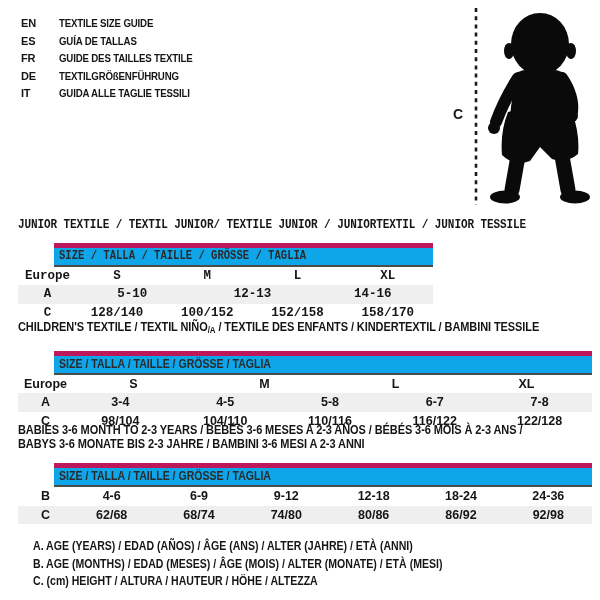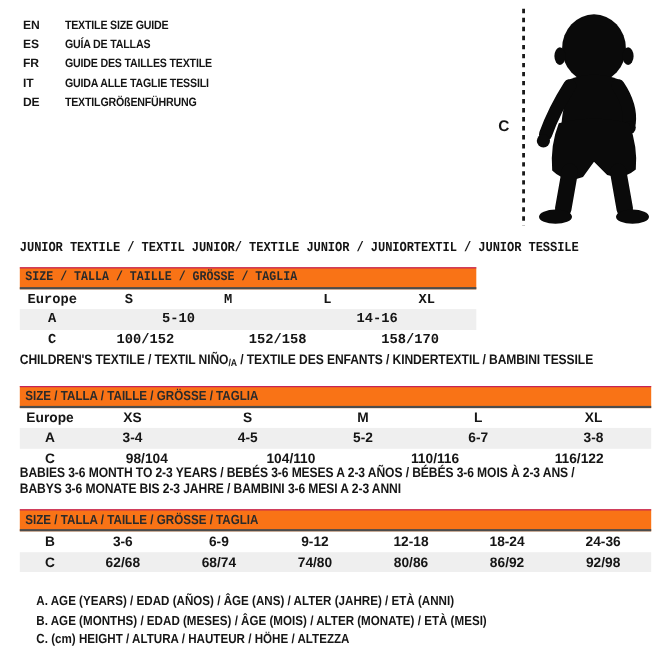--- a/index.html
+++ b/index.html
@@ -16,23 +16,23 @@
   .lang-header { position:absolute; top:15px; left:21px; }
   .lang-row { display:flex; font-size:11px; line-height:17.6px; letter-spacing:-0.2px; }
   .lang-code { width:38px; flex:0 0 38px; }
   
   .figure-svg { position:absolute; left:448px; top:4px; width:148px; height:208px; }
   .figure-c-label { position:absolute; left:453px; top:106px; font-size:14px; }
   
   .section { position:absolute; left:18px; }
   .sec-title { font-size:12.5px; line-height:13.5px; letter-spacing:-0.1px; }
   .size-bar {
-    background:#f97316; color:#2a2a2a; height:17px; line-height:17px;
+    background:#0ea5e9; color:#2a2a2a; height:17px; line-height:17px;
     padding-left:5px; font-size:12px;
-    border-top:1px solid #be185d; border-bottom:2px solid #4c4c4c;
+    border-top:5px solid #be185d; border-bottom:2px solid #4c4c4c;margin-left:36px;
   }
   .trow { display:flex; height:18.6px; line-height:18.6px; font-size:12.5px; }
   .trow.alt { background:#efefef; }
   .rlabel { text-align:center; padding-left:5px; box-sizing:border-box; }
   .t1 .rlabel { flex:0 0 54px; }
   .t2 .rlabel { flex:0 0 50px; }
   .t3 .rlabel { flex:0 0 50px; }
   .cell { flex:1; text-align:center; }
   .sub { font-size:9px; vertical-align:-2px; }
   
@@ -49,26 +49,26 @@
   </div>
   <div class="lang-row">
     <span class="lang-code">ES</span>
     <span class="cond">GUÍA DE TALLAS</span>
   </div>
   <div class="lang-row">
     <span class="lang-code">FR</span>
     <span class="cond">GUIDE DES TAILLES TEXTILE</span>
   </div>
   <div class="lang-row">
+    <span class="lang-code">DE</span>
+    <span class="cond">TEXTILGRÖßENFÜHRUNG</span>
+  </div>
+  <div class="lang-row">
     <span class="lang-code">IT</span>
     <span class="cond">GUIDA ALLE TAGLIE TESSILI</span>
-  </div>
-  <div class="lang-row">
-    <span class="lang-code">DE</span>
-    <span class="cond">TEXTILGRÖßENFÜHRUNG</span>
   </div>
 </div>
 
 <svg class="figure-svg" viewBox="0 0 148 208">
   <line x1="28" y1="4" x2="28" y2="201" stroke="#1a1a1a" stroke-width="2.6" stroke-dasharray="4 4.2"></line>
   <g fill="#0a0a0a" stroke="none">
     <ellipse cx="92" cy="40" rx="29" ry="31"></ellipse>
     <ellipse cx="61" cy="47" rx="5" ry="8"></ellipse>
     <ellipse cx="123" cy="47" rx="5" ry="8"></ellipse>
     <path d="M70,68 Q92,60 114,68 Q122,92 124,112 Q92,124 62,112 Q64,90 70,68 Z"></path>
@@ -95,75 +95,77 @@
   <div class="trow">
     <span class="rlabel">Europe</span>
     <span class="cell">S</span>
     <span class="cell">M</span>
     <span class="cell">L</span>
     <span class="cell">XL</span>
   </div>
   <div class="trow alt">
     <span class="rlabel">A</span>
     <span class="cell">5-10</span>
+    <span class="cell">12-13</span>
     <span class="cell">14-16</span>
   </div>
   <div class="trow">
     <span class="rlabel">C</span>
+    <span class="cell">128/140</span>
     <span class="cell">100/152</span>
     <span class="cell">152/158</span>
     <span class="cell">158/170</span>
   </div>
 </div>
 
 <div class="section t2" style="top:321px; width:574px;">
   <div class="sec-title">
     <span class="cond"><span>CHILDREN'S TEXTILE / TEXTIL NIÑO</span><span class="sub">/A</span><span> / TEXTILE DES ENFANTS / KINDERTEXTIL / BAMBINI TESSILE</span></span>
   </div>
   <div class="size-bar" style="margin-top:13px;">
     <span class="cond">SIZE / TALLA / TAILLE / GRÖSSE / TAGLIA</span>
   </div>
   <div class="trow">
     <span class="rlabel">Europe</span>
-    <span class="cell">XS</span>
     <span class="cell">S</span>
     <span class="cell">M</span>
     <span class="cell">L</span>
     <span class="cell">XL</span>
   </div>
   <div class="trow alt">
     <span class="rlabel">A</span>
     <span class="cell">3-4</span>
     <span class="cell">4-5</span>
-    <span class="cell">5-2</span>
+    <span class="cell">5-8</span>
     <span class="cell">6-7</span>
-    <span class="cell">3-8</span>
+    <span class="cell">7-8</span>
   </div>
   <div class="trow">
     <span class="rlabel">C</span>
     <span class="cell">98/104</span>
     <span class="cell">104/110</span>
     <span class="cell">110/116</span>
     <span class="cell">116/122</span>
+    <span class="cell">122/128</span>
   </div>
 </div>
 
 <div class="section t3" style="top:424px; width:574px;">
   <div class="sec-title">
     <span class="cond">BABIES 3-6 MONTH TO 2-3 YEARS / BEBÉS 3-6 MESES A 2-3 AÑOS / BÉBÉS 3-6 MOIS À 2-3 ANS /</span>
   </div>
   <div class="sec-title">
     <span class="cond">BABYS 3-6 MONATE BIS 2-3 JAHRE / BAMBINI 3-6 MESI A 2-3 ANNI</span>
   </div>
   <div class="size-bar" style="margin-top:12px;">
     <span class="cond">SIZE / TALLA / TAILLE / GRÖSSE / TAGLIA</span>
   </div>
   <div class="trow">
     <span class="rlabel">B</span>
-    <span class="cell">3-6</span>
+    <span class="cell">4-6</span>
     <span class="cell">6-9</span>
     <span class="cell">9-12</span>
     <span class="cell">12-18</span>
     <span class="cell">18-24</span>
     <span class="cell">24-36</span>
   </div>
   <div class="trow alt">
     <span class="rlabel">C</span>
     <span class="cell">62/68</span>
     <span class="cell">68/74</span>

